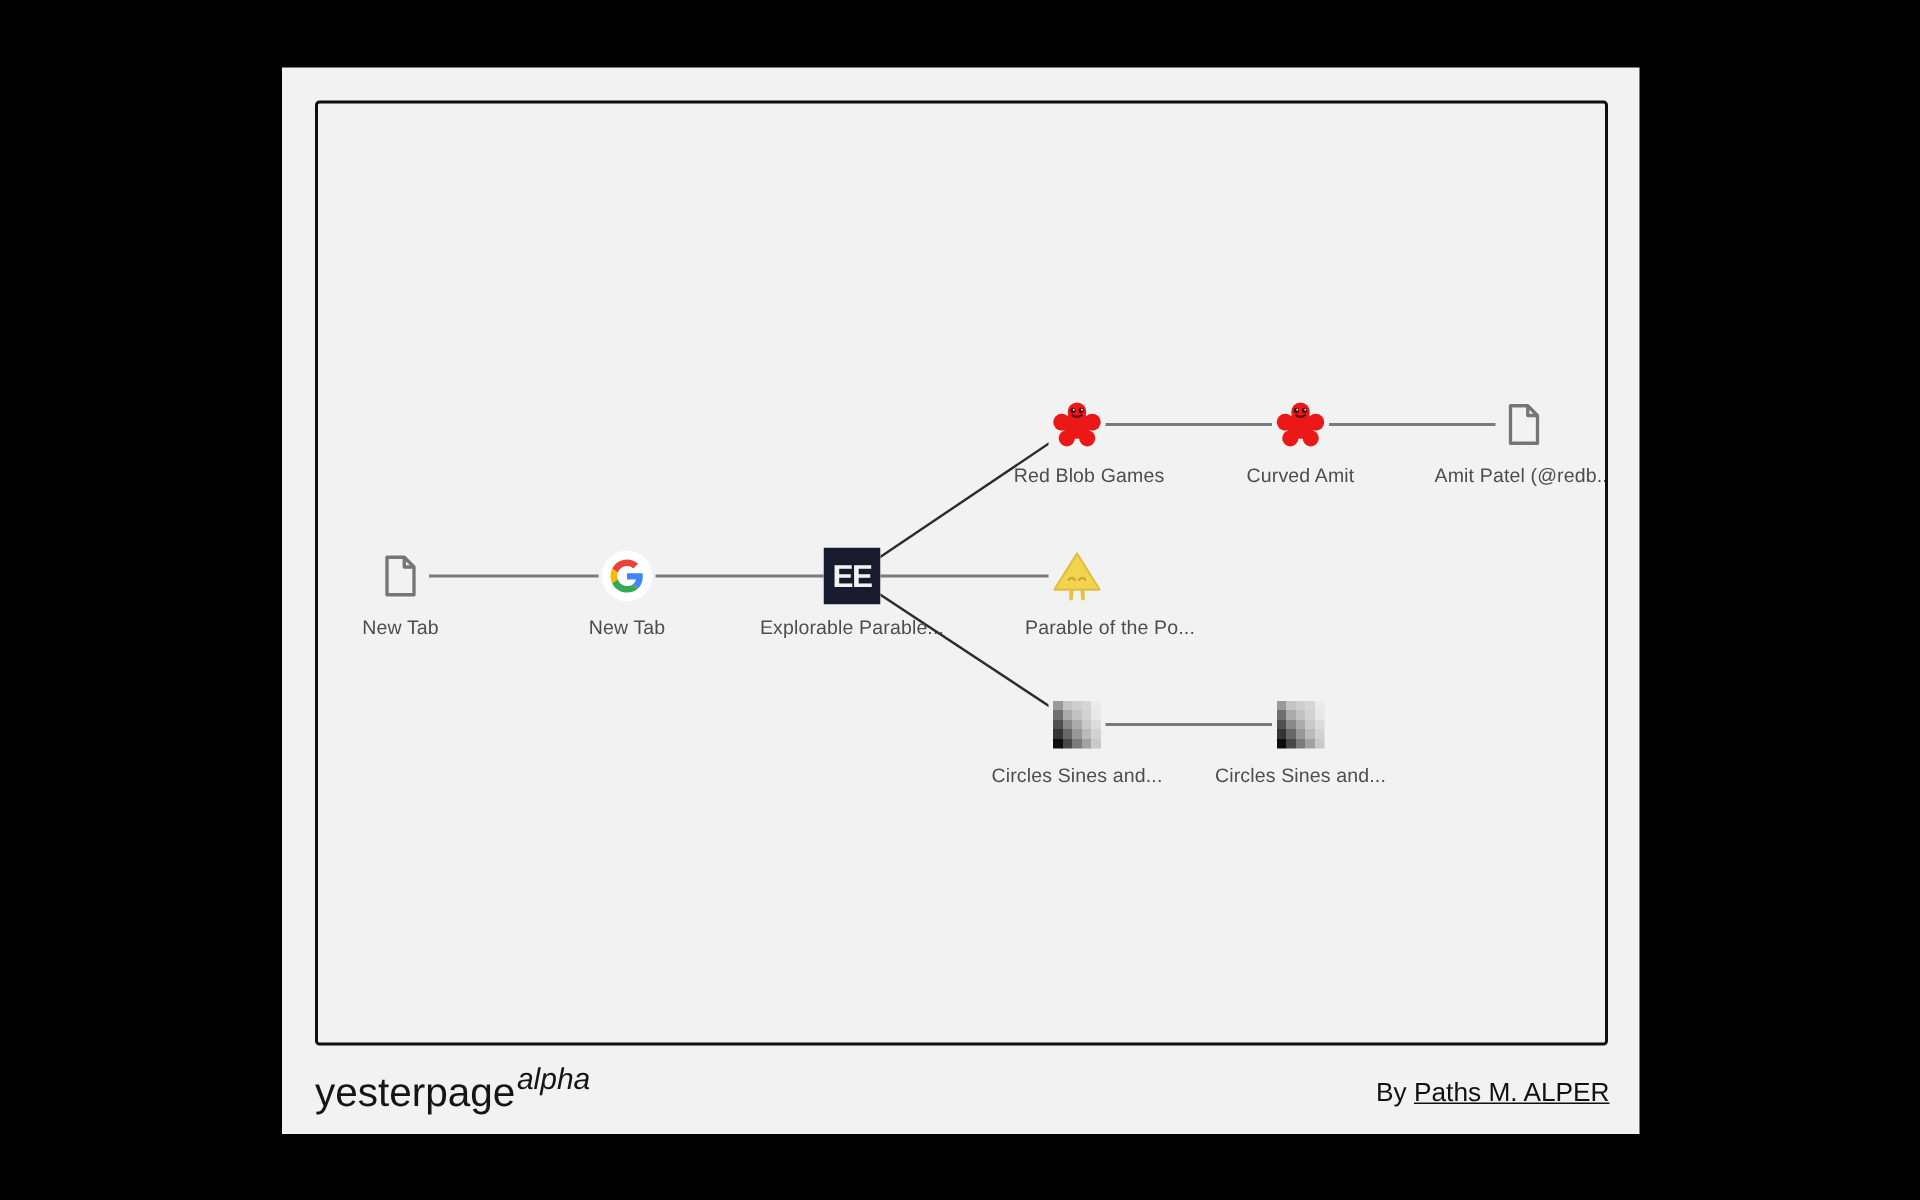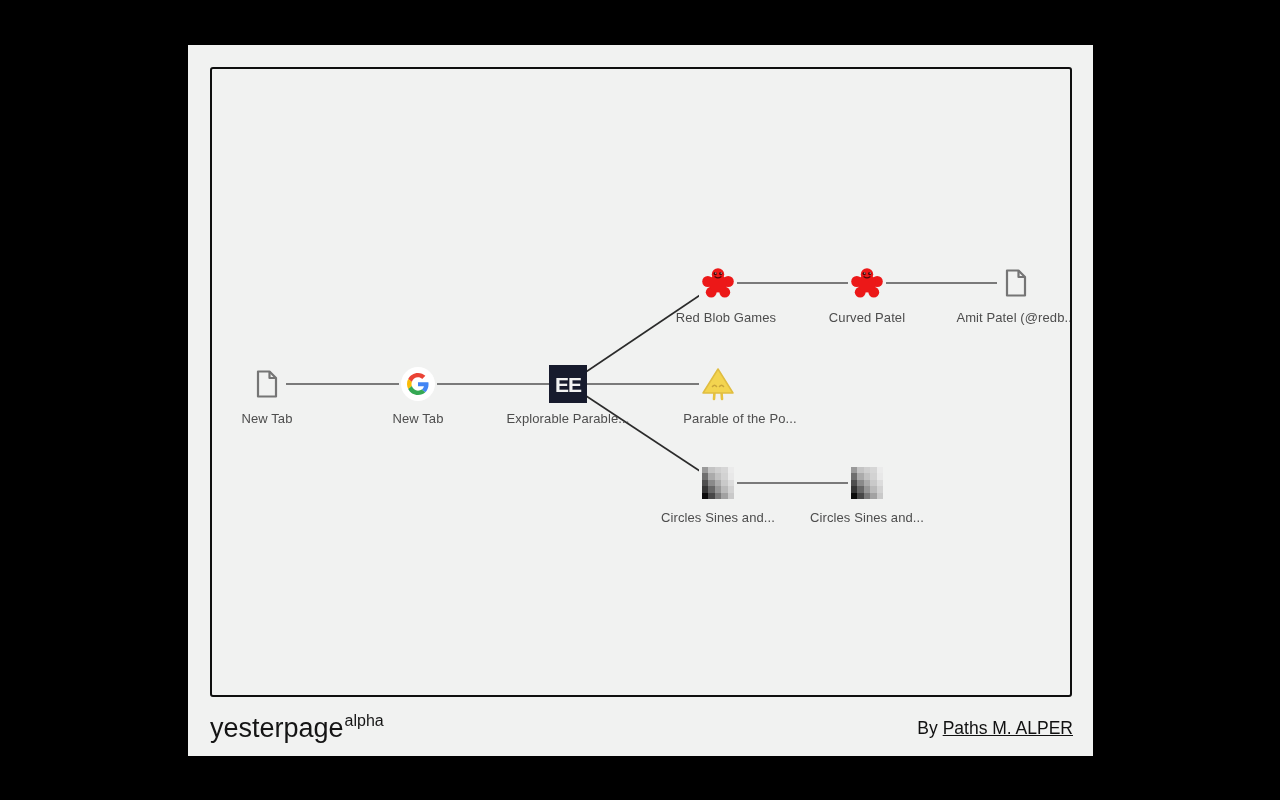--- a/index.html
+++ b/index.html
@@ -64,24 +64,25 @@
     height: 50px;
     display: flex;
     align-items: center;
     justify-content: space-between;
   }
   .brand {
     font-size: 27px;
     color: #151515;
   }
   .brand .badge {
-    font-size: 16px;
+    font-size: 20px;
     position: relative;
     top: -11px;
     left: 1px;
+    font-style: italic;
   }
   .byline {
     font-size: 17.5px;
     color: #111111;
   }
   .byline a {
     color: #111111;
     text-decoration: underline;
     cursor: pointer;
   }
@@ -163,21 +164,21 @@
        <circle cx="23.8" cy="26.2" r="5.4" fill="#ec1818"></circle>
        <circle cx="17" cy="17.5" r="9" fill="#ec1818"></circle>
        <circle cx="14.3" cy="7.6" r="1.7" fill="#4a0808"></circle>
        <circle cx="19.7" cy="7.6" r="1.7" fill="#4a0808"></circle>
        <circle cx="14.8" cy="7.1" r="0.6" fill="#ffffff"></circle>
        <circle cx="20.2" cy="7.1" r="0.6" fill="#ffffff"></circle>
        <path d="M14 10.8 Q17 13 20 10.8" stroke="#4a0808" stroke-width="1.3" fill="none" stroke-linecap="round"></path>
      </svg>
           </span>
         </div>
-        <div class="node-label" style="left: 655px; top: 248px;">Curved Patel</div>
+        <div class="node-label" style="left: 655px; top: 248px;">Curved Amit</div>
         <div class="node" style="left: 804px; top: 214px;">
           <span style="display: flex;">
             <svg width="22" height="28" viewBox="0 0 22 28">
        <path d="M2 1.5 h11.5 L20 8 v18.5 H2 Z" fill="#f1f2f1" stroke="#757575" stroke-width="2.2" stroke-linejoin="round"></path>
        <path d="M13.5 1.5 V8 H20" fill="none" stroke="#757575" stroke-width="2.2" stroke-linejoin="round"></path>
      </svg>
           </span>
         </div>
         <div class="node-label" style="left: 804px; top: 248px;">Amit Patel (@redb...</div>
         <div class="node" style="left: 506px; top: 315px;">

